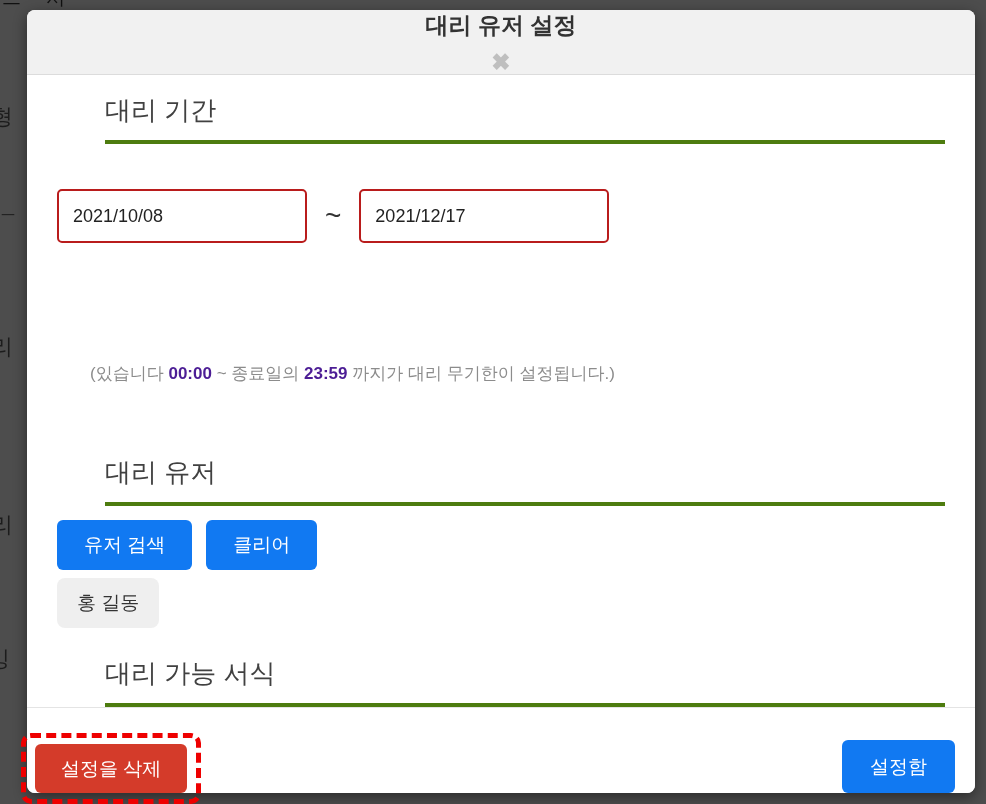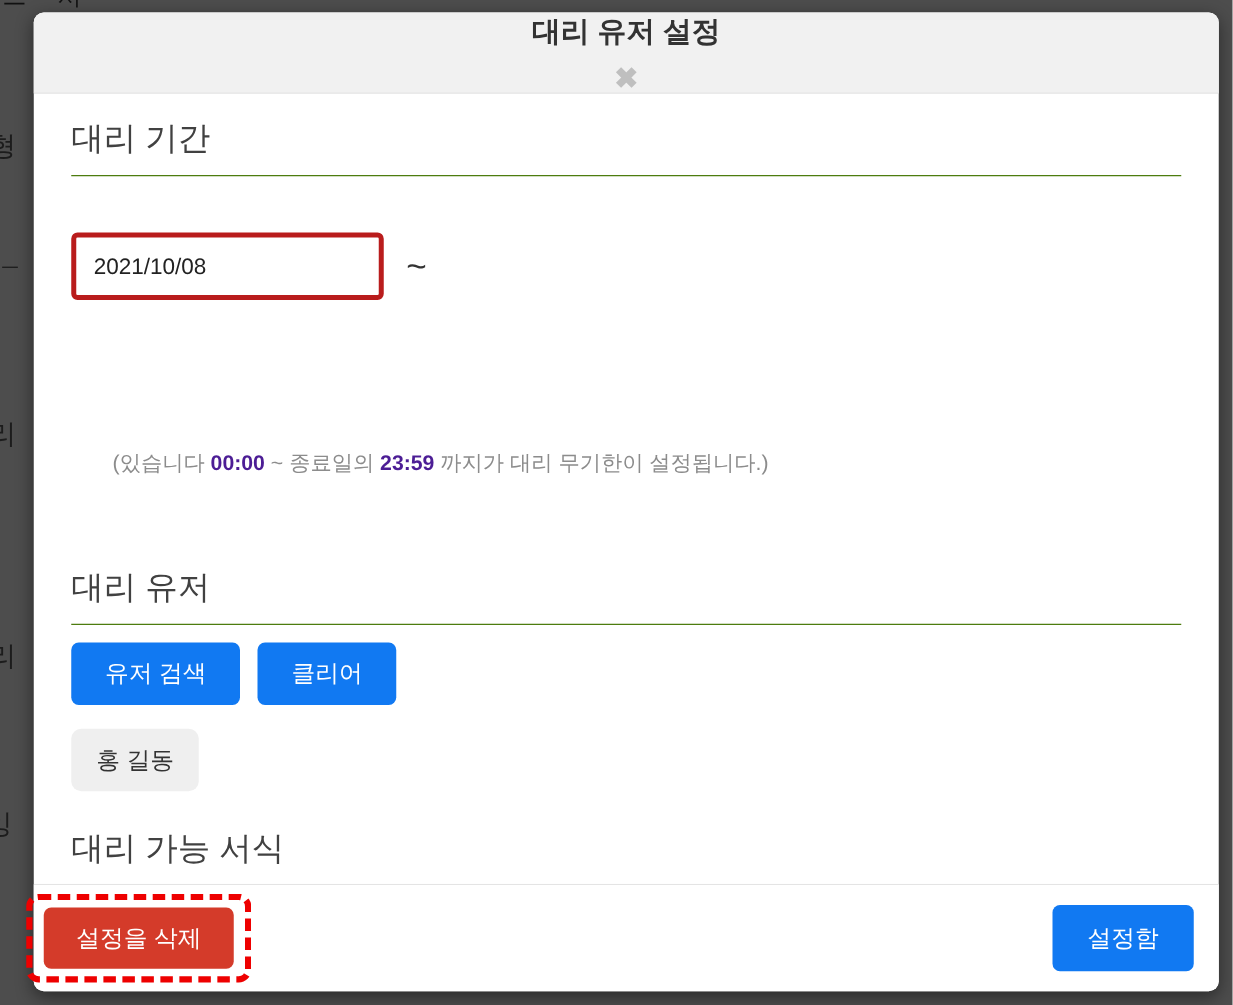--- a/index.html
+++ b/index.html
@@ -62,33 +62,34 @@
     line-height:1;
   }
   .modal-body {
     padding:18px 30px 0 30px;
   }
   .section-heading {
     font-size:26px;
     font-weight:400;
     color:#414141;
     padding-bottom:12px;
-    border-bottom:1px solid #4d7c0f;
+    border-bottom:4px solid #4d7c0f;
+    margin-left:48px;
   }
 
   
   .date-row {
     margin-top:45px;
     display:flex;
     align-items:center;
   }
   .date-input {
     width:250px;
     height:54px;
-    border:4px solid #b91c1c;
+    border:2px solid #b91c1c;
     border-radius:5px;
     padding:0 14px;
     font-size:18px;
     color:#222222;
     font-family:inherit;
   }
   .tilde {
     font-size:28px;
     color:#333333;
     margin:0 18px;
@@ -123,21 +124,21 @@
     padding:0 27px;
     margin-right:14px;
   }
   .btn-gray {
     background:#999999;
     height:50px;
     padding:0 24px;
   }
   .chip {
     display:inline-block;
-    margin-top:19px;
+    margin-top:8px;
     background:#efefef;
     border-radius:8px;
     padding:12px 20px;
     font-size:19px;
     color:#333333;
   }
 
   
   .heading-forms { margin-top:28px; }
   .form-row {
@@ -154,21 +155,21 @@
 
   
   .modal-footer {
     position:absolute;
     left:0; right:0; bottom:0;
     height:86px;
     background:#ffffff;
     border-top:1px solid #e4e4e4;
     border-radius:0 0 8px 8px;
     display:flex;
-    align-items:center;
+    align-items:flex-end;
     justify-content:space-between;
     padding:0 20px 0 8px;
   }
   .delete-wrap { position:relative; }
   .btn-danger {
     background:#d43b2a;
     height:49px;
     padding:0 26px;
   }
   .annotation-box {
@@ -202,20 +203,21 @@
   </div>
 
   <div class="modal-body">
 
     
     <div class="section-heading">대리 기간</div>
 
     <div class="date-row">
       <input class="date-input" type="text" value="2021/10/08" style="">
       <span class="tilde">~</span>
+      <input class="date-input" type="text" value="2021/12/17" style="">
     </div>
 
     <div class="help-text">
       <br>
       <span><span> (있습니다 </span><b>00:00</b><span> ~ 종료일의 </span><b>23:59</b><span> 까지가 대리 무기한이 설정됩니다.)</span></span>
     </div>
 
     
     <div class="section-heading heading-user">대리 유저</div>
 

